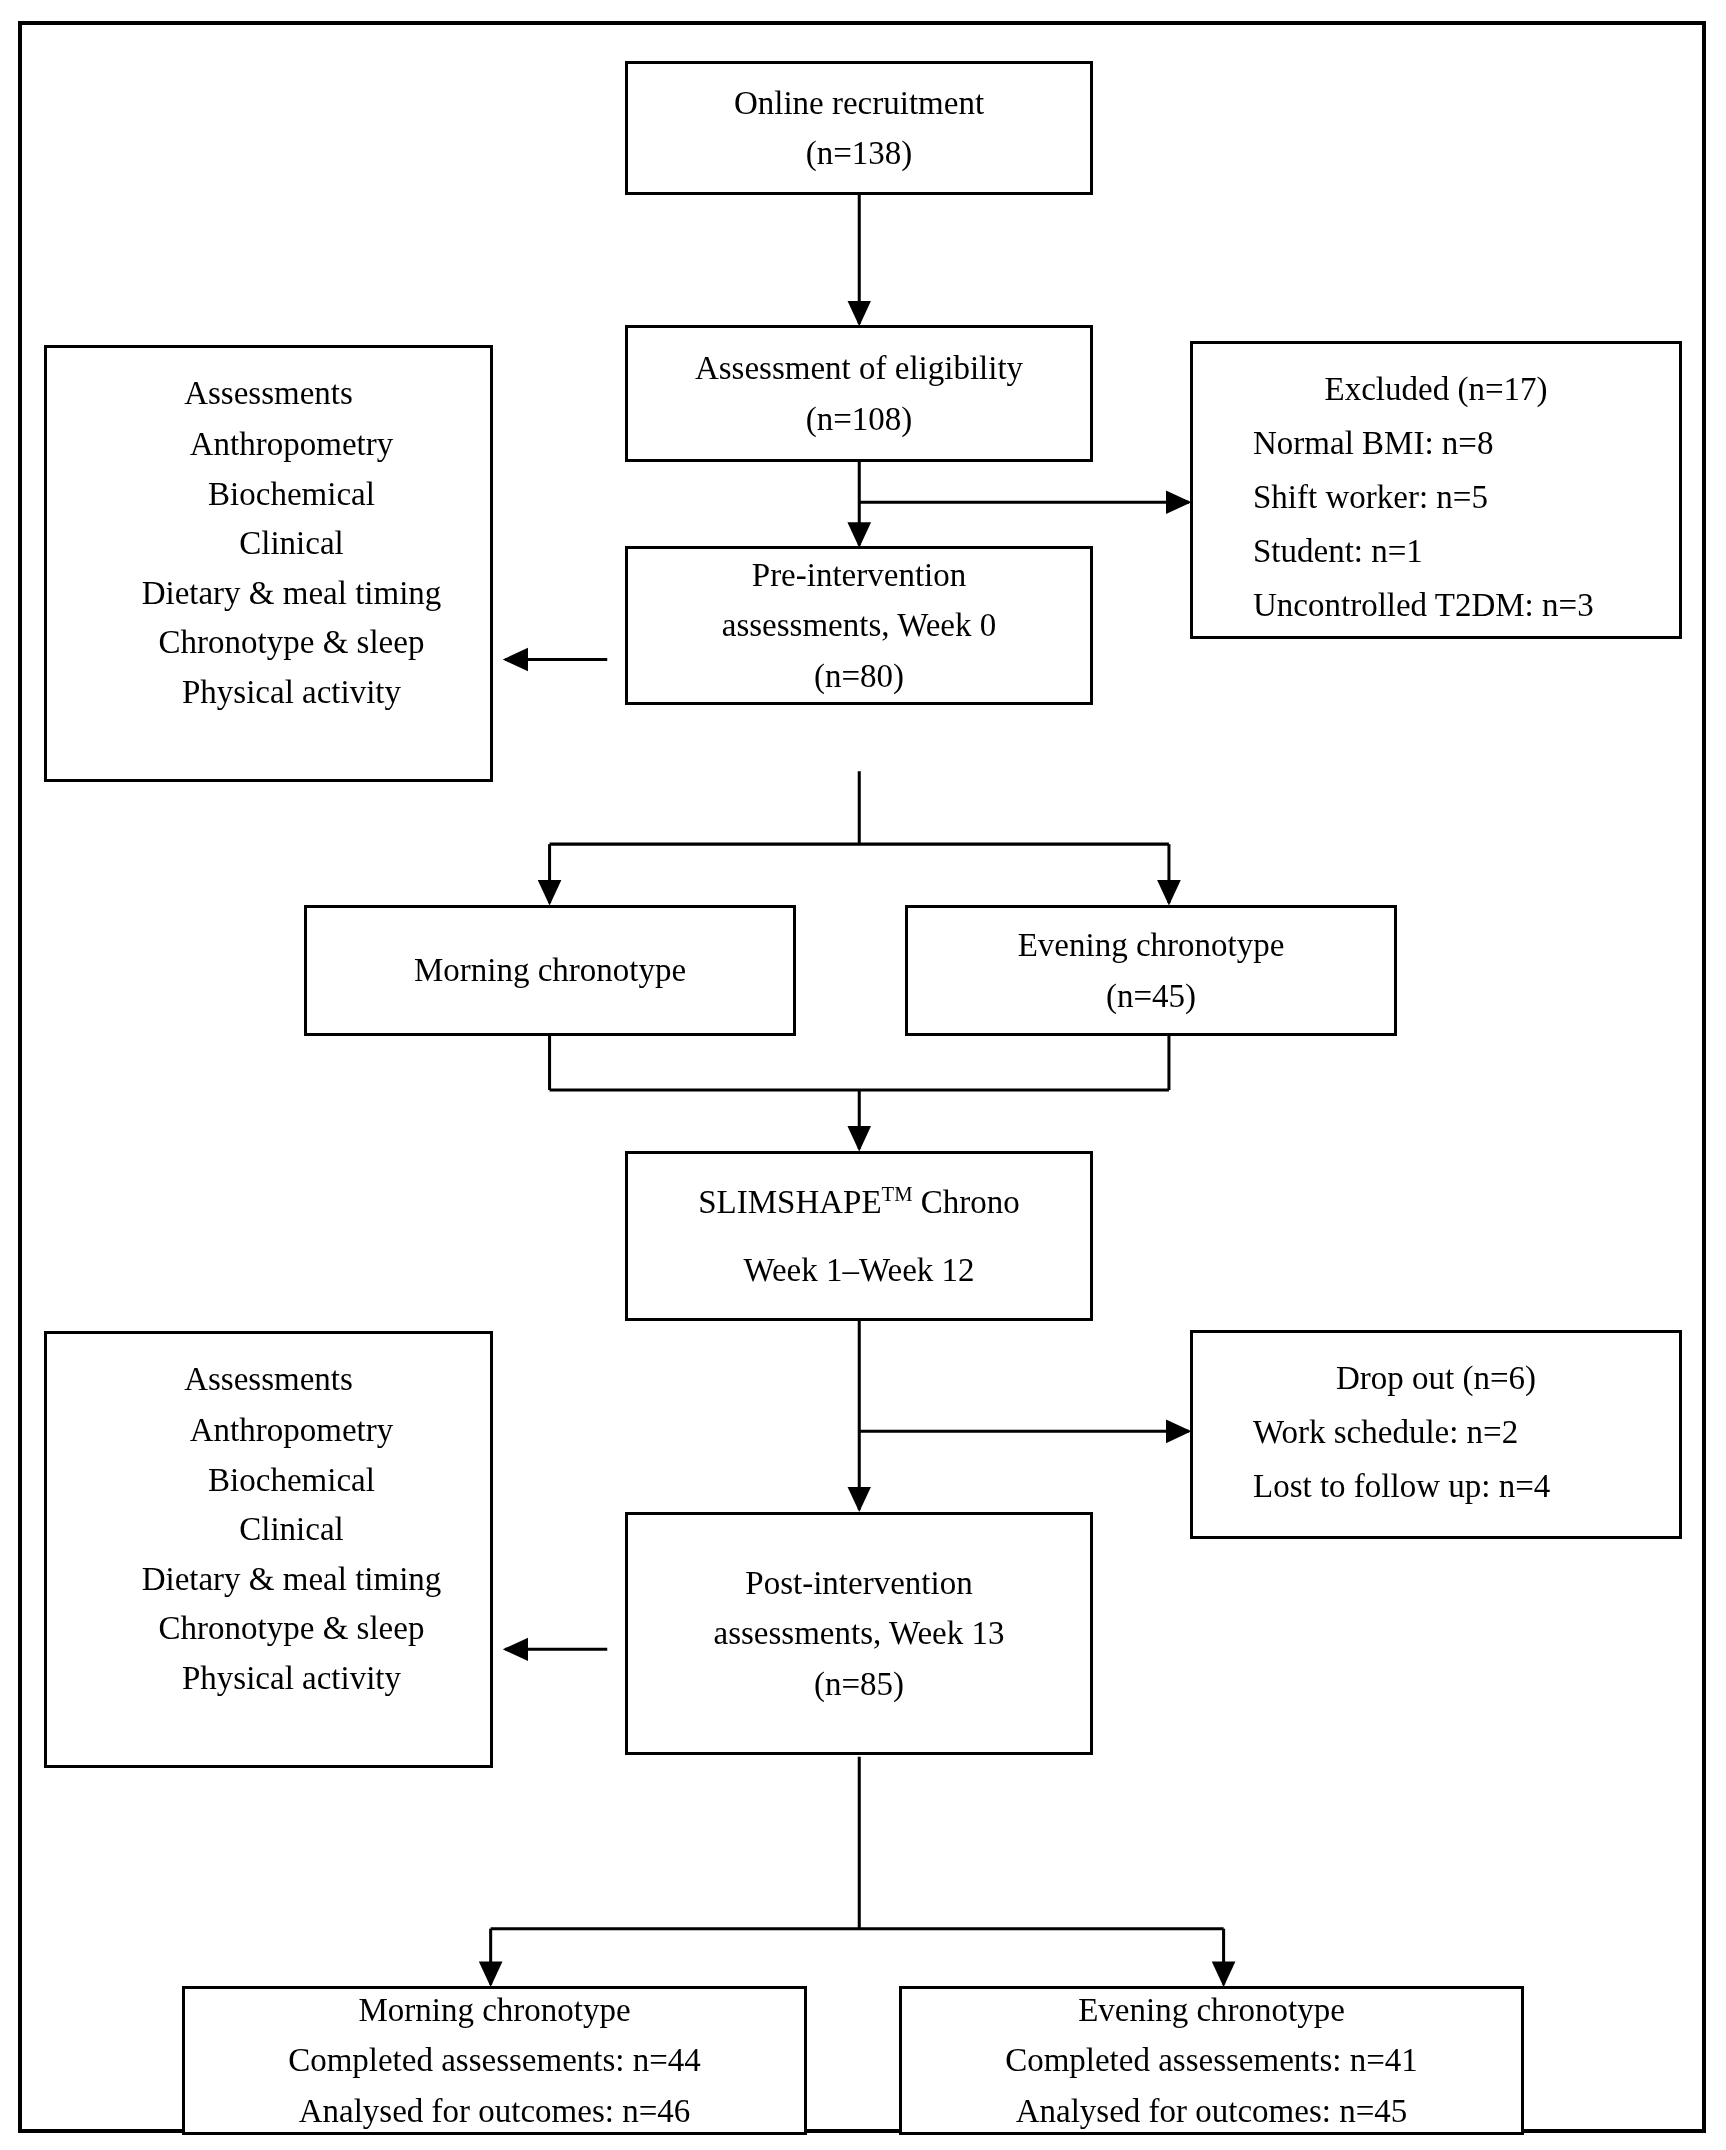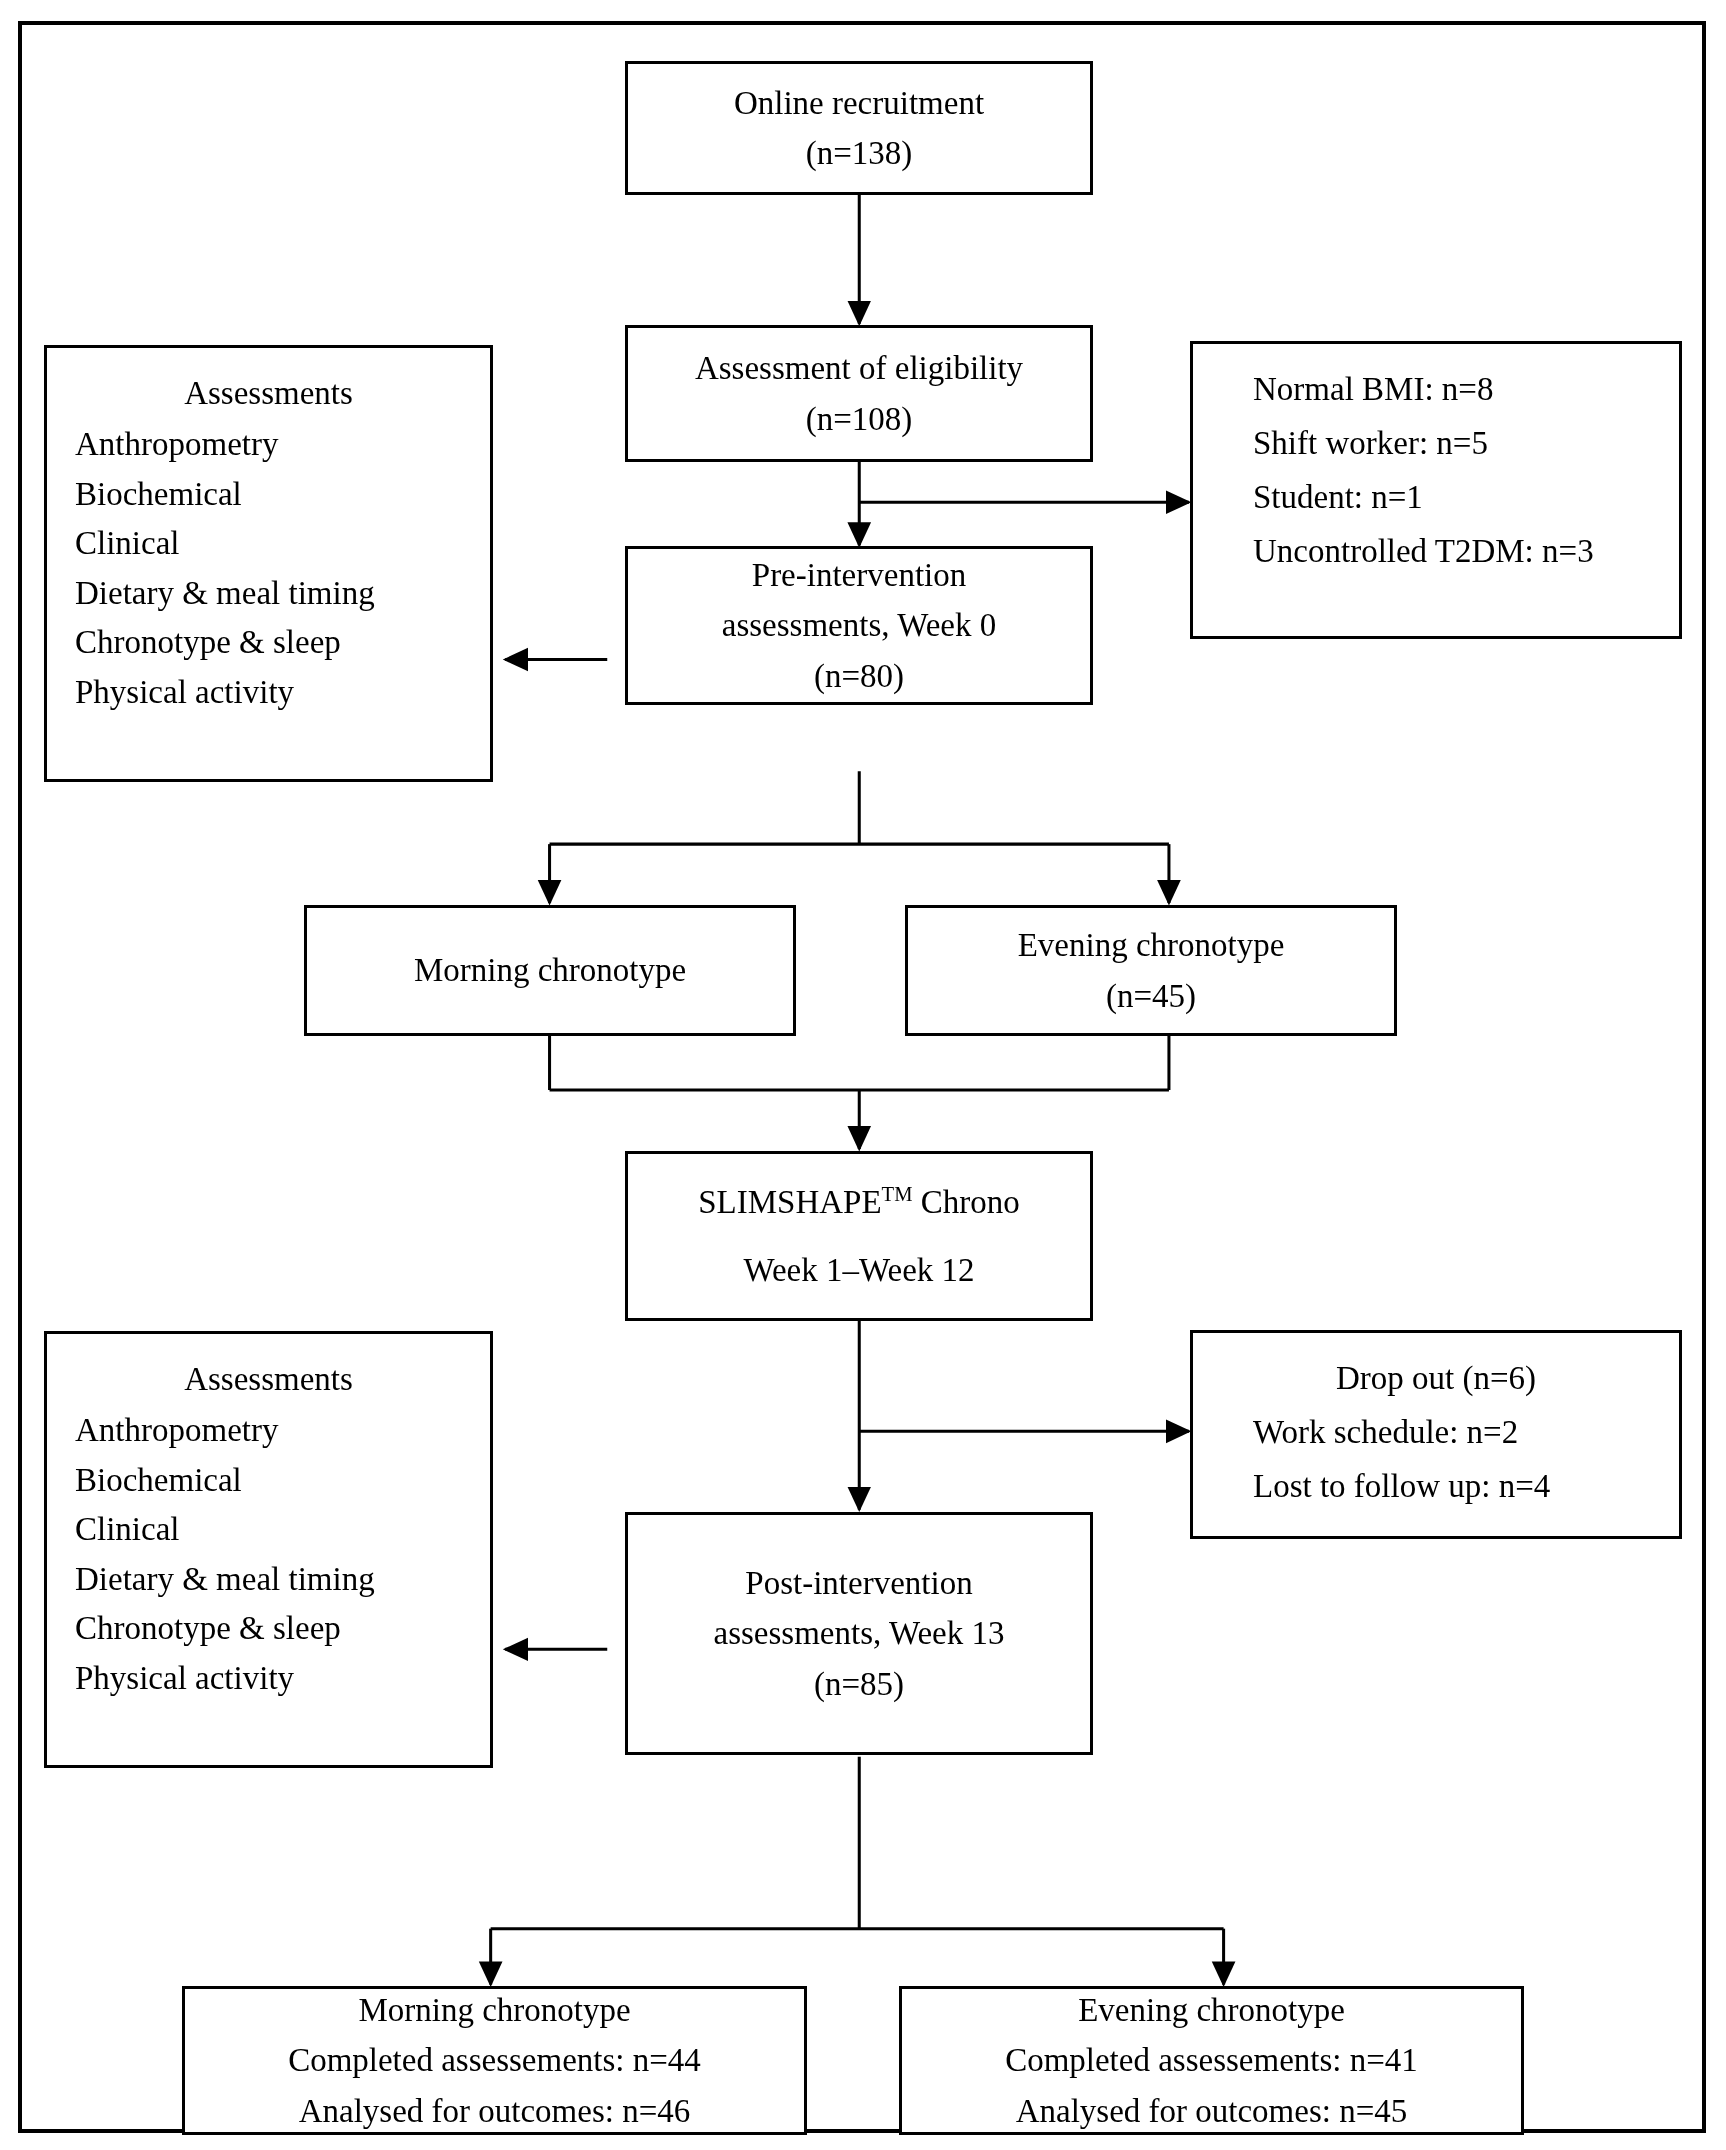--- a/index.html
+++ b/index.html
@@ -6,21 +6,21 @@
   body{font-family:"Liberation Serif","DejaVu Serif",serif;}
   #stage{position:relative;width:1727px;height:2151px;background:#fff;overflow:hidden;}
   #frame{position:absolute;left:18px;top:20.6px;width:1688px;height:2112px;border:4.3px solid #000;box-sizing:border-box;}
   svg.conn{position:absolute;left:0;top:0;width:1727px;height:2151px;pointer-events:none;}
   .node{position:absolute;border:3px solid #000;background:#fff;box-sizing:border-box;
         display:flex;flex-direction:column;justify-content:center;}
   .node .ln{display:block;width:100%;text-align:center;font-size:33px;line-height:1.52;color:#000;
             white-space:nowrap;}
   .node.listbox{align-items:flex-start;justify-content:flex-start;padding:20.6px 0 0 0;}
   .node.listbox .ttl{width:100%;text-align:center;font-size:33px;line-height:1.50;padding-bottom:2.4px;font-family:Liberation Serif, serif;}
-  .node.listbox .li{width:100%;text-align:left;font-size:33px;line-height:1.50;padding-left:28px;
+  .node.listbox .li{width:100%;text-align:center;font-size:33px;line-height:1.50;padding-left:46px;
                     box-sizing:border-box;white-space:nowrap;}
   .node.sidebox{align-items:flex-start;justify-content:flex-start;padding:18px 0 0 0;}
   .node.sidebox .ttl{width:100%;text-align:center;font-size:33px;line-height:1.64;}
   .node.sidebox .li{width:100%;text-align:left;font-size:33px;line-height:1.64;padding-left:28px;
                     box-sizing:border-box;white-space:nowrap;margin-left:32px;}
   .tm{font-size:20.6px;vertical-align:super;line-height:0;}
   .gap{height:17px;}
 </style>
 </head>
 <body>
@@ -67,20 +67,21 @@
     <span class="ln">Online recruitment</span>
     <span class="ln">(n=138)</span>
   </div>
 
   <div class="node" style="left:625px;top:325px;width:468px;height:137px;">
     <span class="ln">Assessment of eligibility</span>
     <span class="ln">(n=108)</span>
   </div>
 
   <div class="node sidebox" style="left:1190px;top:341px;width:492px;height:298px;">
+    <span class="ttl">Excluded (n=17)</span>
     <span class="li">Normal BMI: n=8</span>
     <span class="li">Shift worker: n=5</span>
     <span class="li">Student: n=1</span>
     <span class="li">Uncontrolled T2DM: n=3</span>
   </div>
 
   <div class="node listbox" style="left:44px;top:345px;width:449px;height:437px;">
     <span class="ttl">Assessments</span>
     <span class="li">Anthropometry</span>
     <span class="li">Biochemical</span>

